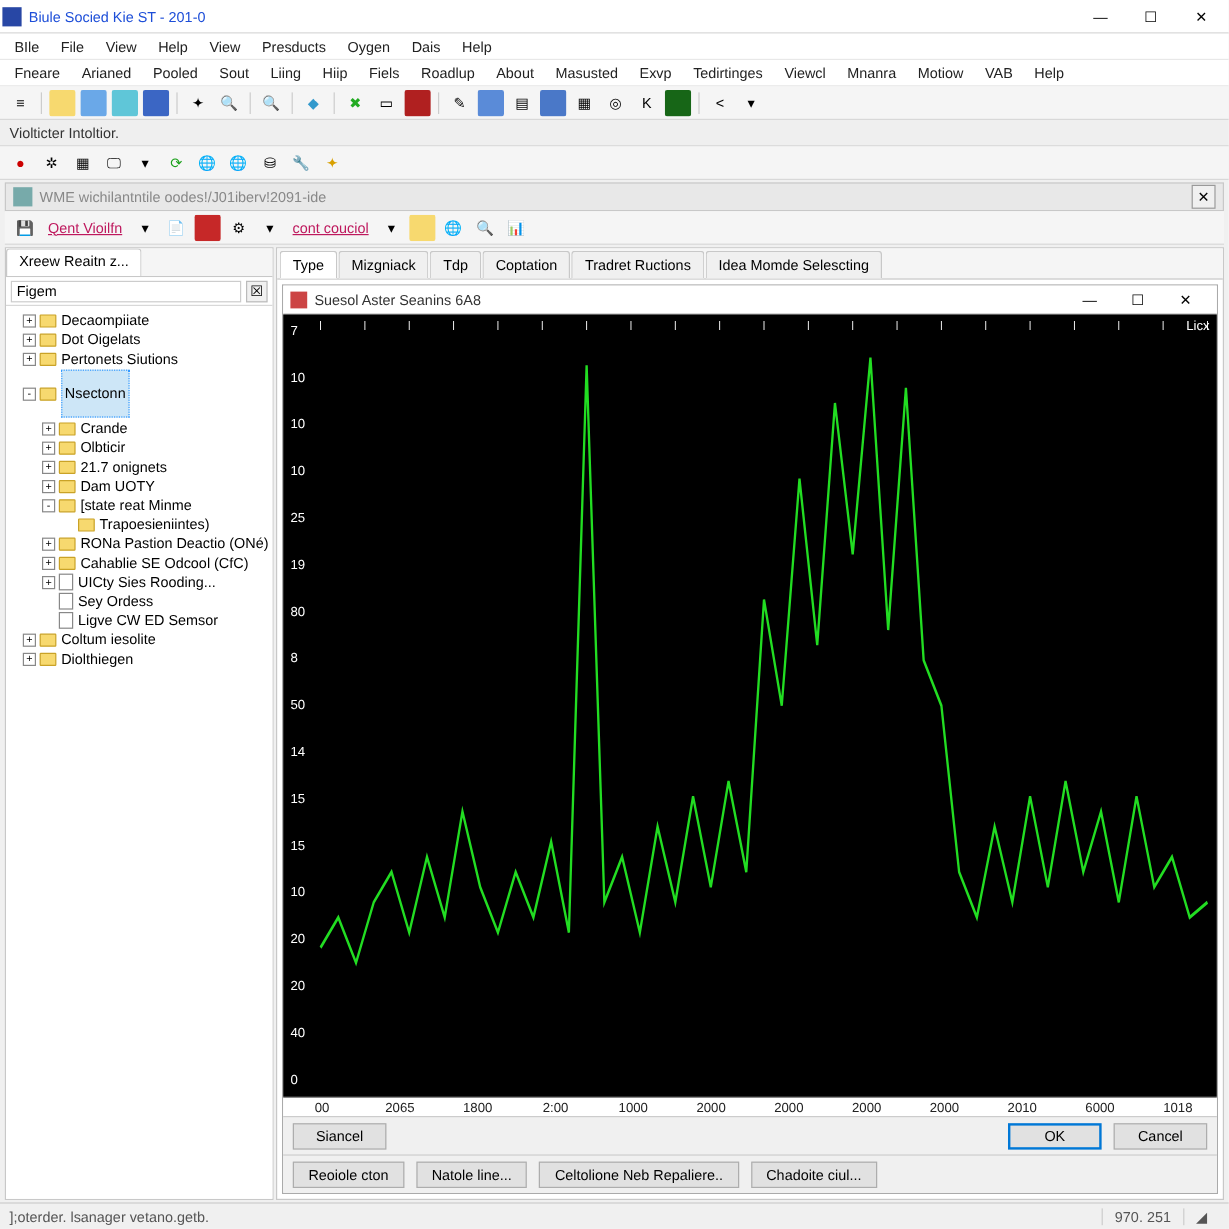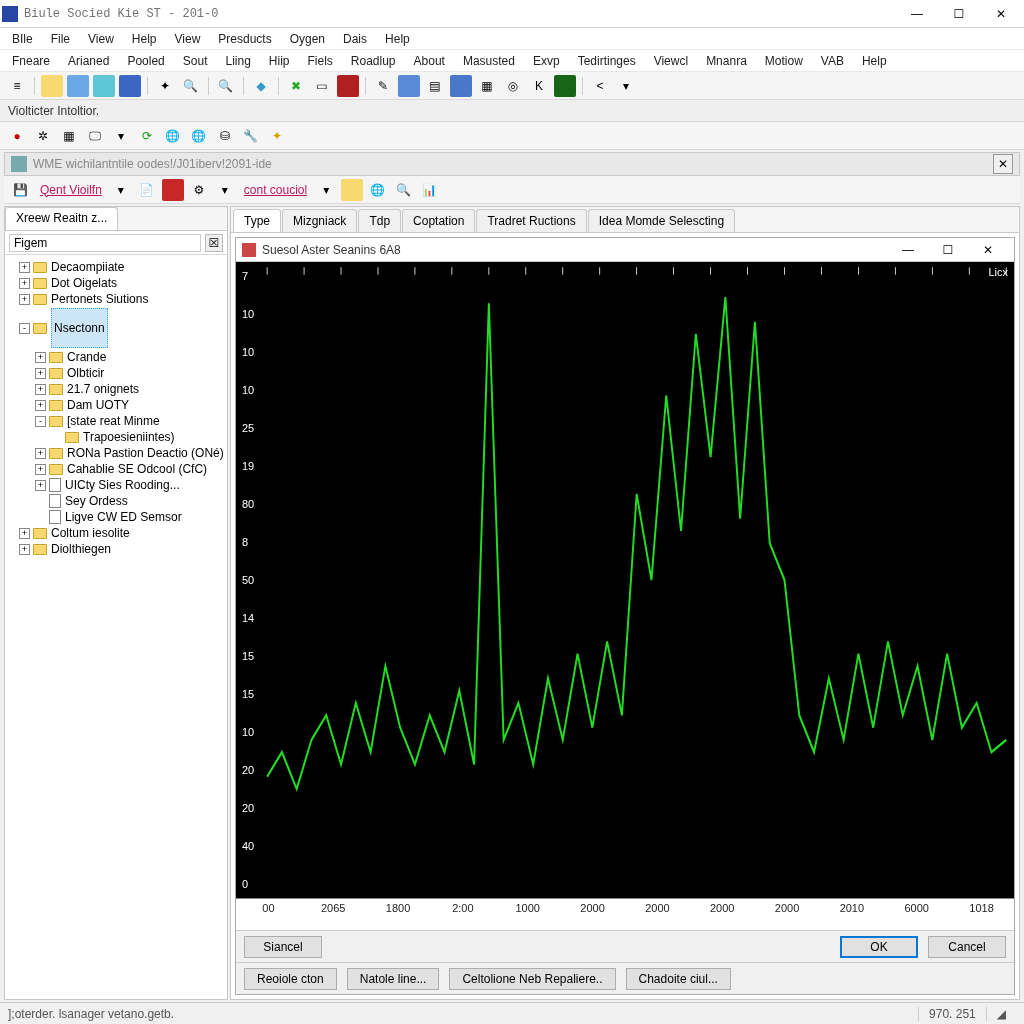--- a/index.html
+++ b/index.html
@@ -1,21 +1,21 @@
 <!DOCTYPE html>
 <html><head>
 <meta charset="utf-8">
 <style>
 * { box-sizing: border-box; margin: 0; padding: 0; font-family: "Segoe UI", Tahoma, sans-serif; font-size: 12px; }
 body { width: 1024px; height: 1024px; background: #f0f0f0; overflow: hidden; display: flex; flex-direction: column; }
 
 
 .titlebar { height: 28px; background: #fff; display: flex; align-items: center; padding: 0 2px; border-bottom: 1px solid #d0d0d0; }
 .titlebar .appicon { width: 16px; height: 16px; background: #2847a5; margin-right: 6px; }
-.titlebar .title { flex: 1; color: #737373; font-family: Liberation Mono, monospace; }
+.titlebar .title { flex: 1; color: #1d4ed8; }
 .titlebar .winbtn { width: 42px; height: 28px; display: flex; align-items: center; justify-content: center; cursor: pointer; }
 
 
 .menubar { height: 22px; background: #fff; display: flex; align-items: center; padding: 0 4px; gap: 2px; border-bottom: 1px solid #e8e8e8; }
 .menubar .mitem { padding: 2px 8px; cursor: pointer; color: #222; }
 
 
 .toolbar { height: 28px; background: #f5f5f5; display: flex; align-items: center; padding: 0 6px; gap: 4px; border-bottom: 1px solid #d8d8d8; }
 .tbtn { width: 22px; height: 22px; display: flex; align-items: center; justify-content: center; cursor: pointer; border: 1px solid transparent; border-radius: 2px; }
 .tsep { width: 1px; height: 18px; background: #ccc; margin: 0 2px; }
@@ -52,21 +52,21 @@
 .rtab.active { background: #fff; }
 
 .chartwin { flex: 1; display: flex; flex-direction: column; margin: 4px; border: 1px solid #aaa; }
 .chartwin .cwbar { height: 24px; background: #fff; display: flex; align-items: center; padding: 0 6px; border-bottom: 1px solid #ccc; }
 .cwbar .cwicon { width: 14px; height: 14px; background: #c44; margin-right: 6px; }
 .cwbar .cwt { flex: 1; color: #333; }
 .cwbar .cwbtn { width: 40px; height: 22px; display: flex; align-items: center; justify-content: center; cursor: pointer; }
 .plot { flex: 1; background: #000; position: relative; overflow: hidden; }
 .plot svg { width: 100%; height: 100%; }
 .plot .units { position: absolute; top: 4px; right: 6px; color: #fff; font-size: 11px; }
-.xaxis { height: 32px; background: #fff; display: flex; border-top: 1px solid #888; }
+.xaxis { height: 16px; background: #fff; display: flex; border-top: 1px solid #888; }
 .xaxis .xtick { flex: 1; text-align: center; color: #222; font-size: 11px; padding-top: 3px; }
 .yaxis { position: absolute; left: 0; top: 0; bottom: 0; width: 36px; display: flex; flex-direction: column; justify-content: space-between; padding: 8px 0; }
 .yaxis .ytick { color: #fff; font-size: 11px; text-align: left; padding-left: 6px; }
 
 .btnrow { height: 32px; display: flex; align-items: center; padding: 0 8px; gap: 10px; background: #f0f0f0; border-top: 1px solid #ccc; }
 .btnrow .spacer { flex: 1; }
 .btn { min-width: 78px; height: 22px; border: 1px solid #adadad; background: #e1e1e1; display: flex; align-items: center; justify-content: center; cursor: pointer; padding: 0 12px; }
 .btn.primary { border: 2px solid #0078d7; }
 
 .statusbar { height: 22px; background: #f0f0f0; border-top: 1px solid #ccc; display: flex; align-items: center; padding: 0 8px; color: #555; font-size: 11px; }

